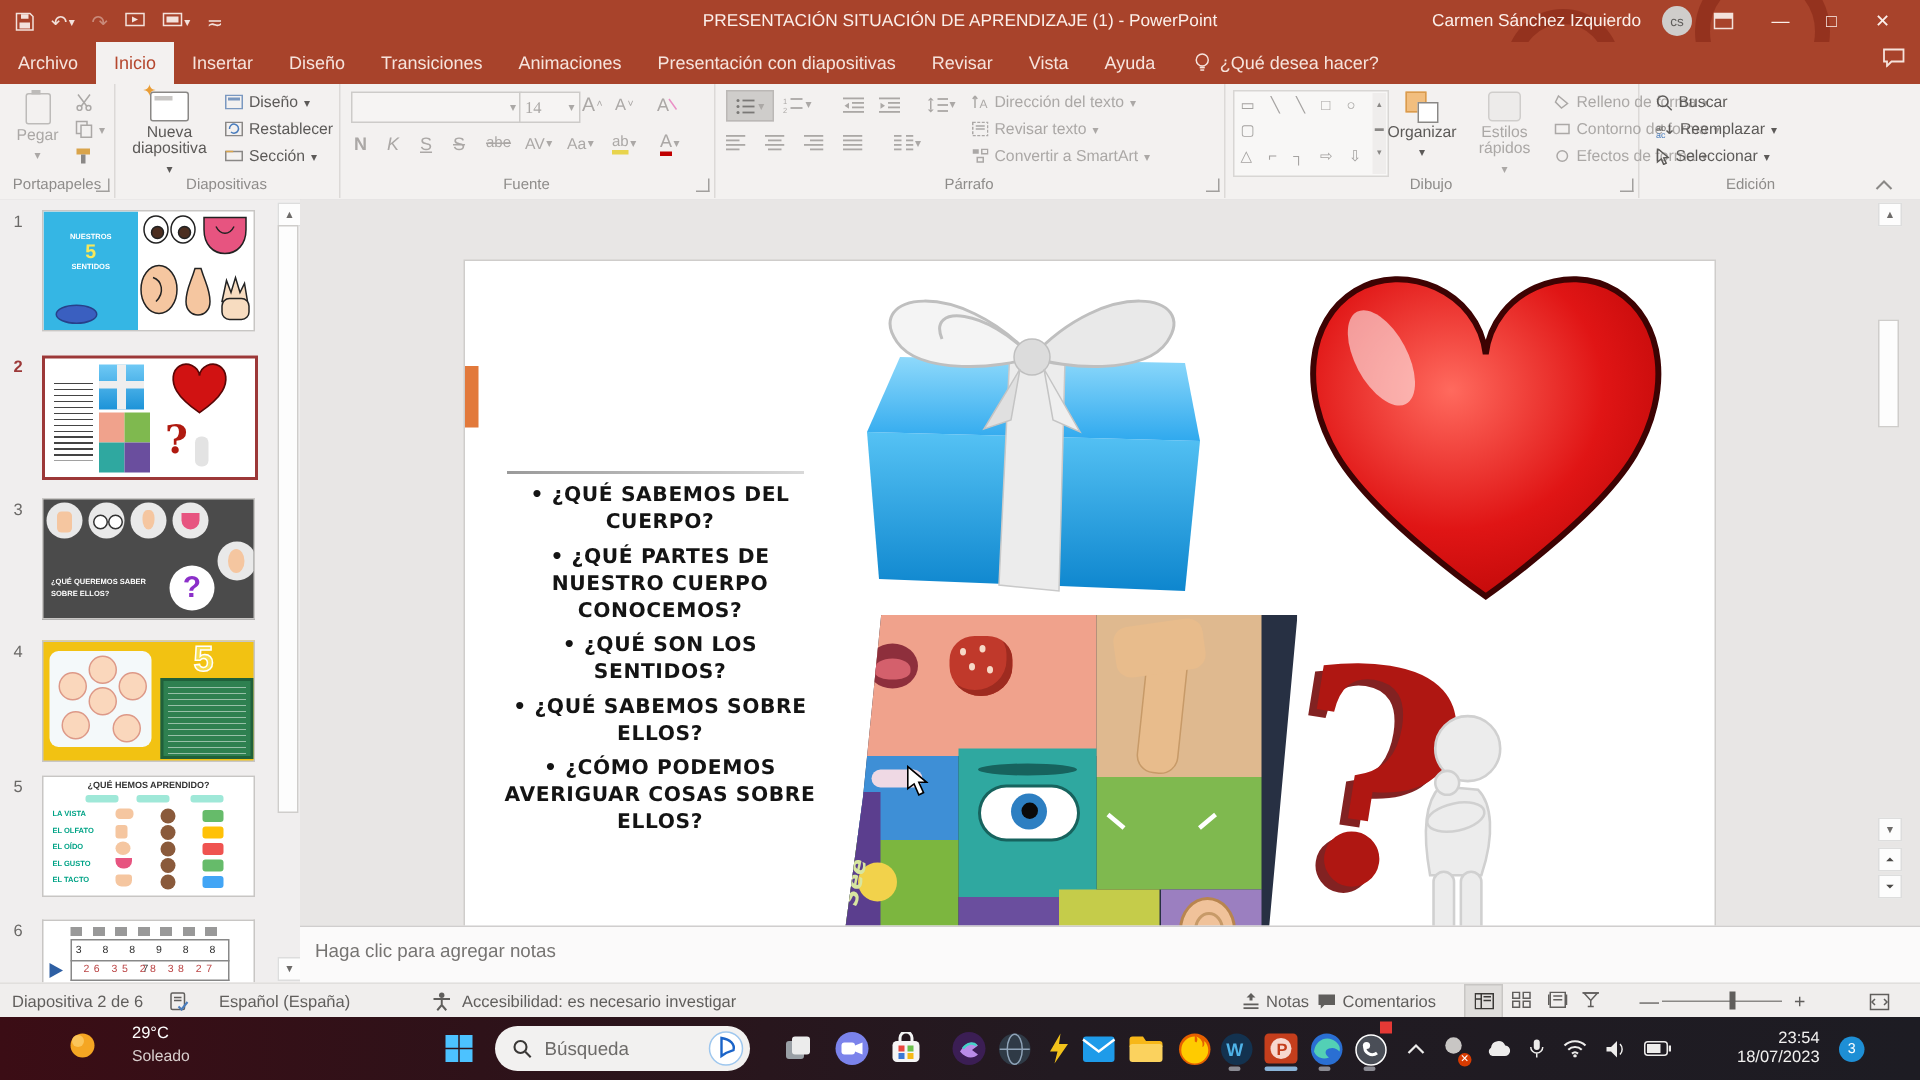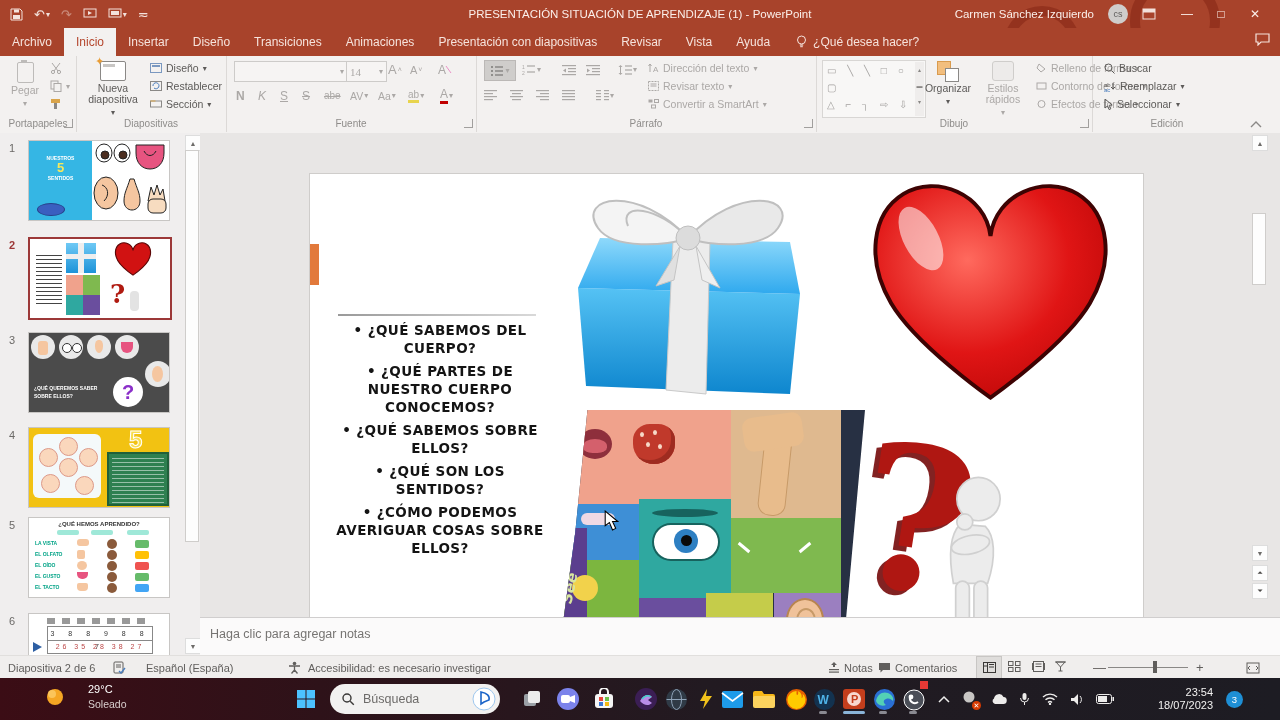--- a/index.html
+++ b/index.html
@@ -640,22 +640,22 @@
   </div>
 
   <div class="abs editor">
     <div class="slide">
       <div class="orangetab"></div>
       <div class="hrline"></div>
 
       <div class="bullets">
         <div class="bi"><span>•</span> <span>¿QUÉ SABEMOS DEL CUERPO?</span></div>
         <div class="bi"><span>•</span> <span>¿QUÉ PARTES DE NUESTRO CUERPO CONOCEMOS?</span></div>
+        <div class="bi"><span>•</span> <span>¿QUÉ SON LOS SENTIDOS?</span></div>
         <div class="bi"><span>•</span> <span>¿QUÉ SABEMOS SOBRE ELLOS?</span></div>
-        <div class="bi"><span>•</span> <span>¿QUÉ SON LOS SENTIDOS?</span></div>
         <div class="bi"><span>•</span> <span>¿CÓMO PODEMOS AVERIGUAR COSAS SOBRE ELLOS?</span></div>
       </div>
 
       <svg class="abs" style="left:228px;top:2px;" width="300" height="232" viewBox="0 0 300 232">
         <defs>
           <linearGradient id="gf" x1="0" y1="0" x2="0" y2="1">
               <stop offset="0" stop-color="#55C2F4"></stop>
               <stop offset="1" stop-color="#0E86CE"></stop>
             </linearGradient>
           <linearGradient id="gt" x1="0" y1="0" x2="0" y2="1">

